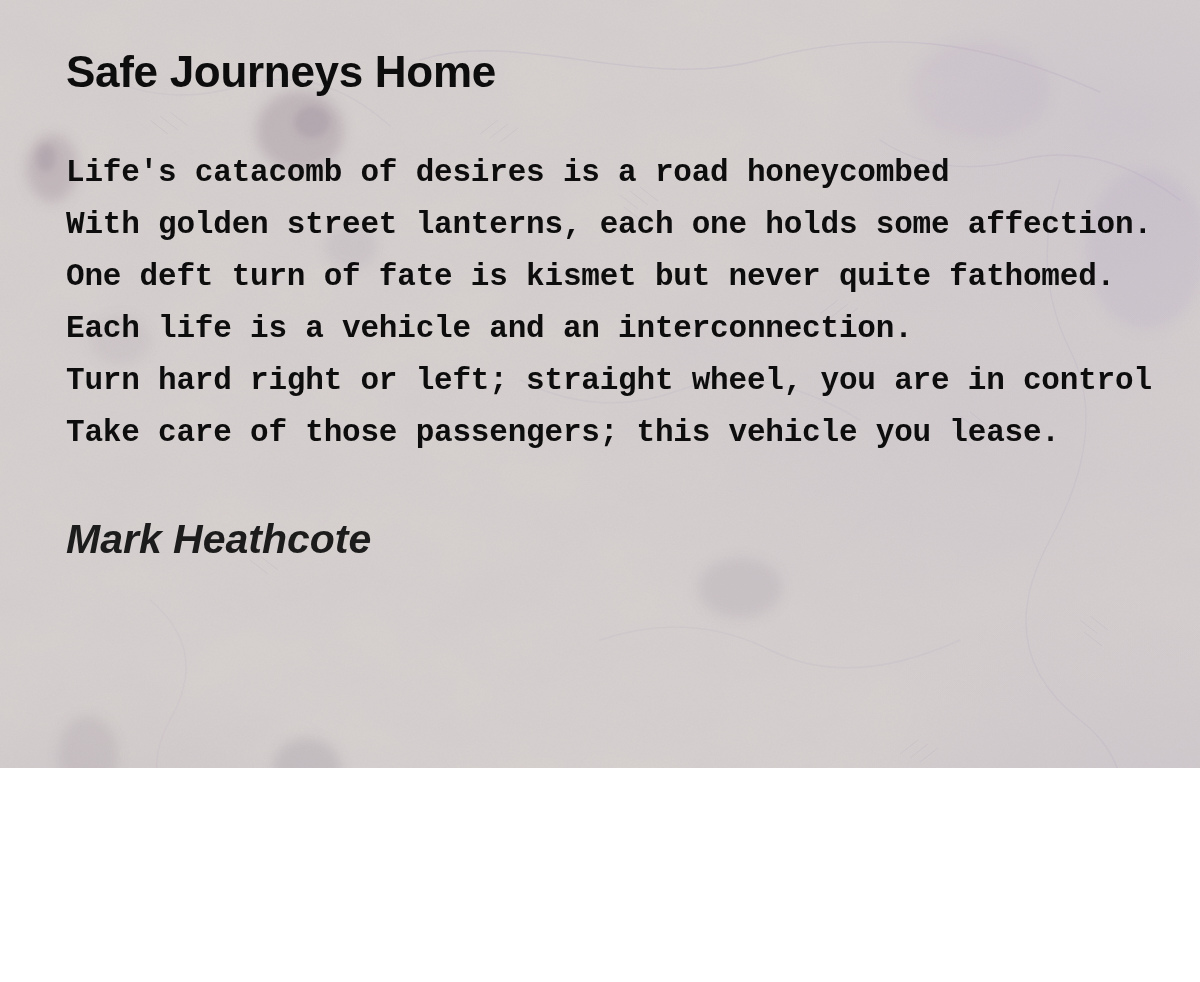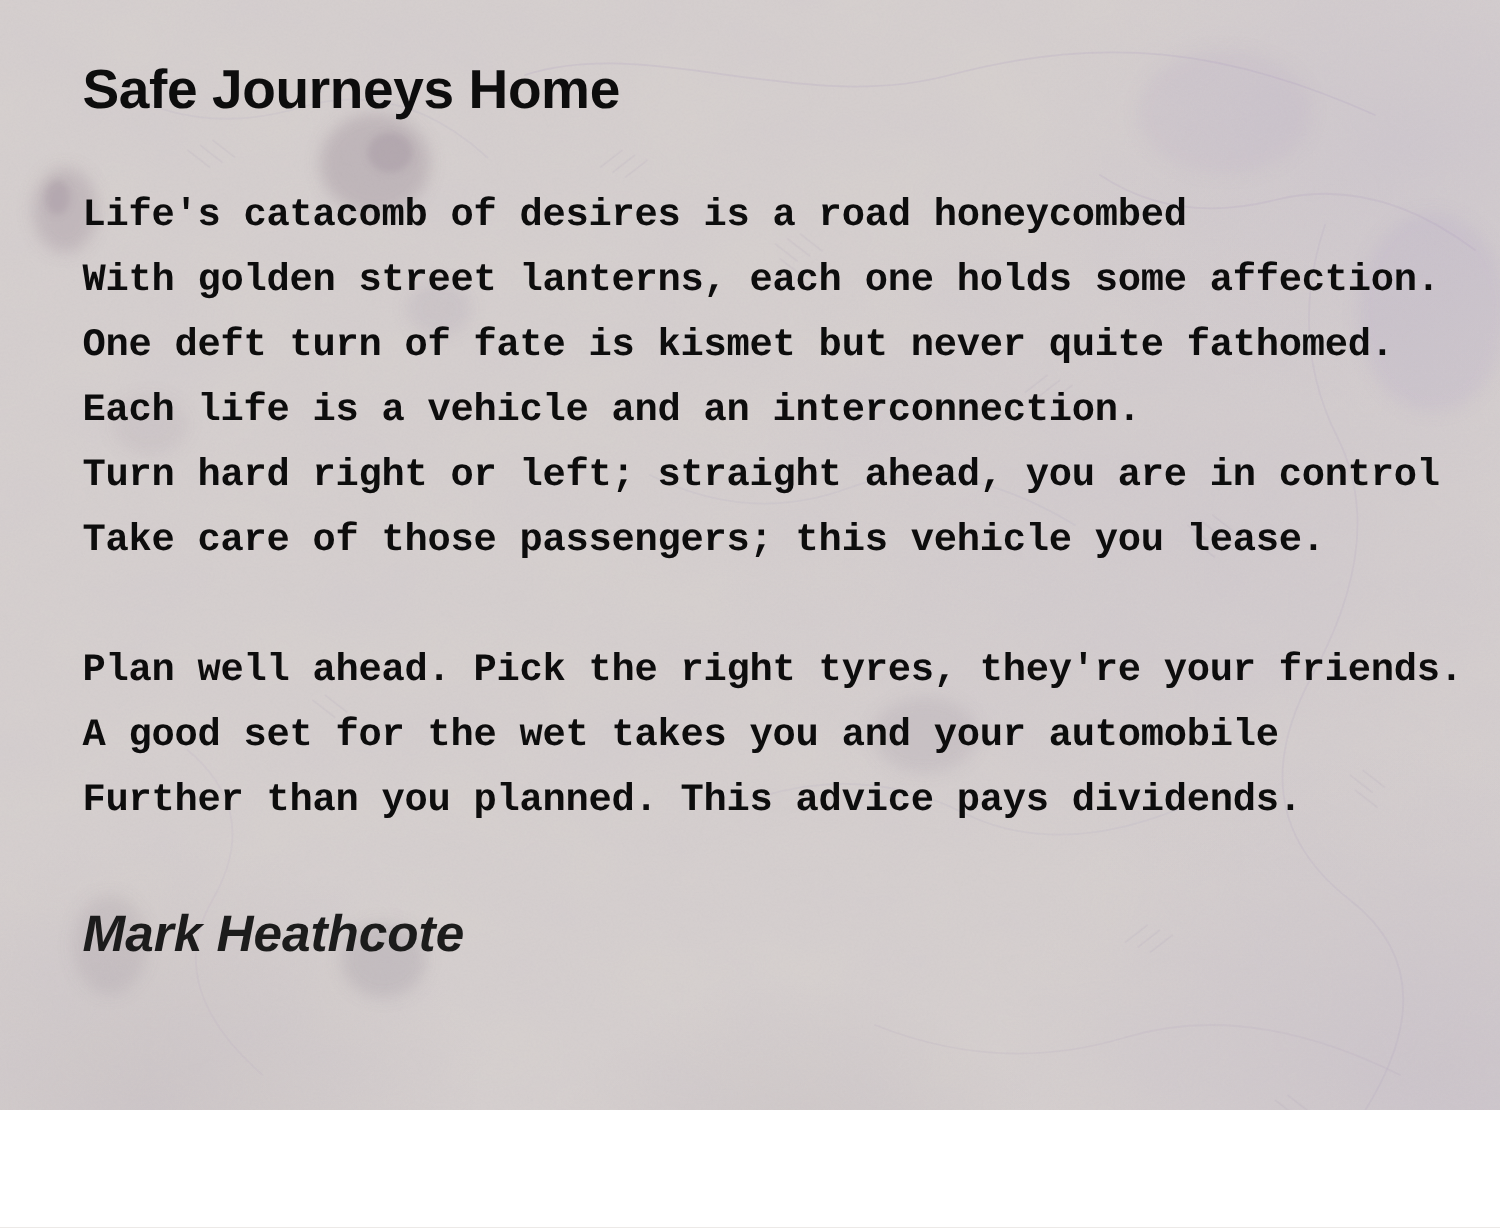--- a/index.html
+++ b/index.html
@@ -3,21 +3,21 @@
 <meta charset="utf-8">
 <style>
   html, body {
     margin: 0;
     padding: 0;
     background: #ffffff;
   }
   .page {
     position: relative;
     width: 1200px;
-    height: 888px;
+    height: 768px;
     overflow: hidden;
     font-family: "Liberation Sans", sans-serif;
     background:
       radial-gradient(420px 300px at 1120px 120px, rgba(178,168,200,.22), transparent 70%),
       radial-gradient(500px 380px at 1150px 860px, rgba(170,158,188,.24), transparent 70%),
       radial-gradient(380px 300px at 120px 880px, rgba(160,148,160,.18), transparent 70%),
       radial-gradient(300px 240px at 640px 950px, rgba(150,140,150,.16), transparent 70%),
       radial-gradient(600px 420px at 980px 420px, rgba(182,172,198,.14), transparent 70%),
       var(--paper-base, #d8d2cf);
   }
@@ -178,24 +178,19 @@
   </svg>
 
   <div class="content">
     <h1 class="poem-title">Safe Journeys Home</h1>
     <div class="poem" id="poem">
         <div class="stanza">
           <div class="poem-line">Life's catacomb of desires is a road honeycombed</div>
           <div class="poem-line">With golden street lanterns, each one holds some affection.</div>
           <div class="poem-line">One deft turn of fate is kismet but never quite fathomed.</div>
           <div class="poem-line">Each life is a vehicle and an interconnection.</div>
-          <div class="poem-line">Turn hard right or left; straight ahead, you are in control</div>
+          <div class="poem-line">Turn hard right or left; straight wheel, you are in control</div>
           <div class="poem-line">Take care of those passengers; this vehicle you lease.</div>
-        </div>
-        <div class="stanza">
-          <div class="poem-line">Plan well ahead. Pick the right tyres, they're your friends.</div>
-          <div class="poem-line">A good set for the wet takes you and your automobile</div>
-          <div class="poem-line">Further than you planned. This advice pays dividends.</div>
         </div>
       </div>
     <div class="poem-author">Mark Heathcote</div>
   </div>
 </div>
 
 </body></html>

